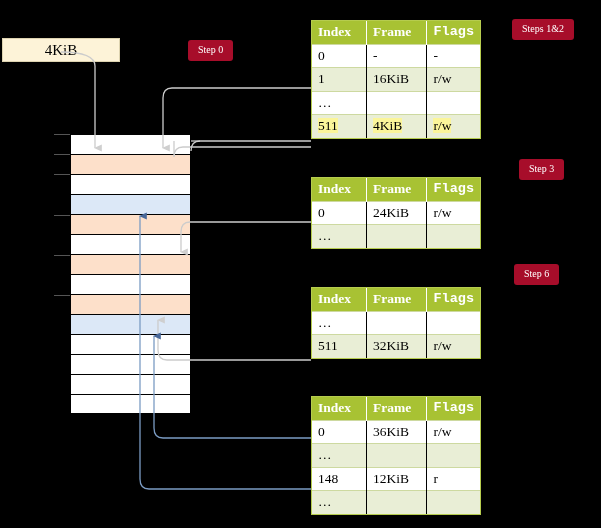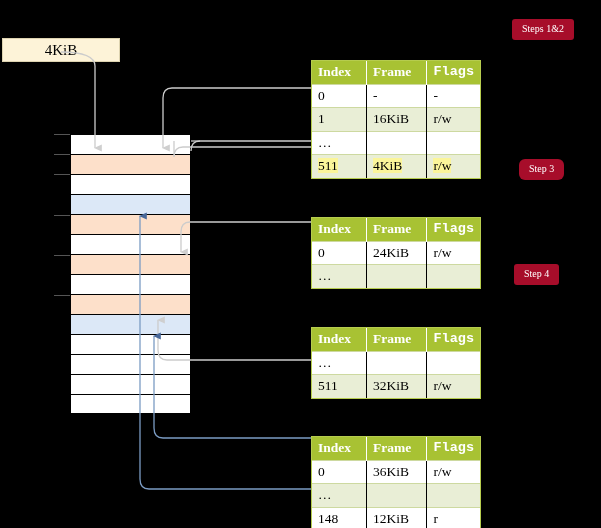--- a/index.html
+++ b/index.html
@@ -36,21 +36,20 @@
   }
 
   
   .ptable{
     position:absolute;
     border-collapse:collapse;
     background:#fff;
     border:1px solid #b6cc4e;
     box-sizing:border-box;
     font-size:13.5px;
-    margin-top:40px;
   }
   .ptable table{border-collapse:collapse;width:100%;}
   .ptable th{
     background:#a8c233;
     color:#fff;
     font-weight:bold;
     text-align:left;
     padding:3px 6px 4px 6px;
     border-right:1px solid #fff;
     font-size:13.5px;
@@ -93,28 +92,31 @@
 </style>
 </head>
 <body>
 
 <div class="stage">
 
   <div class="srcbox" style="left:2px;top:38px;width:118px;height:24px;">
     <span>4KiB</span>
   </div>
 
+  <div class="badge" style="left:188px;top:40px;">
+    <span>Step 0</span>
+  </div>
   <div class="badge" style="left:512px;top:19px;">
     <span>Steps 1&amp;2</span>
   </div>
-  <div class="badge" style="left:519px;top:159px;border-radius:6px;">
+  <div class="badge" style="left:519px;top:159px;">
     <span>Step 3</span>
   </div>
   <div class="badge" style="left:514px;top:264px;">
-    <span>Step 4</span>
+    <span>Step 6</span>
   </div>
 
   <div class="memcol" style="left:70px;top:134px;width:121px;height:282px;">
   <div class="memrow c-white" style="top: 0px; height: 20px; width: 121px;"></div>
       <div class="memrow c-peach" style="top: 20px; height: 20px; width: 121px;"></div>
       <div class="memrow c-white" style="top: 40px; height: 20px; width: 121px;"></div>
       <div class="memrow c-blue" style="top: 60px; height: 20px; width: 121px;"></div>
       <div class="memrow c-peach" style="top: 80px; height: 20px; width: 121px;"></div>
       <div class="memrow c-white" style="top: 100px; height: 20px; width: 121px;"></div>
       <div class="memrow c-peach" style="top: 120px; height: 20px; width: 121px;"></div>

